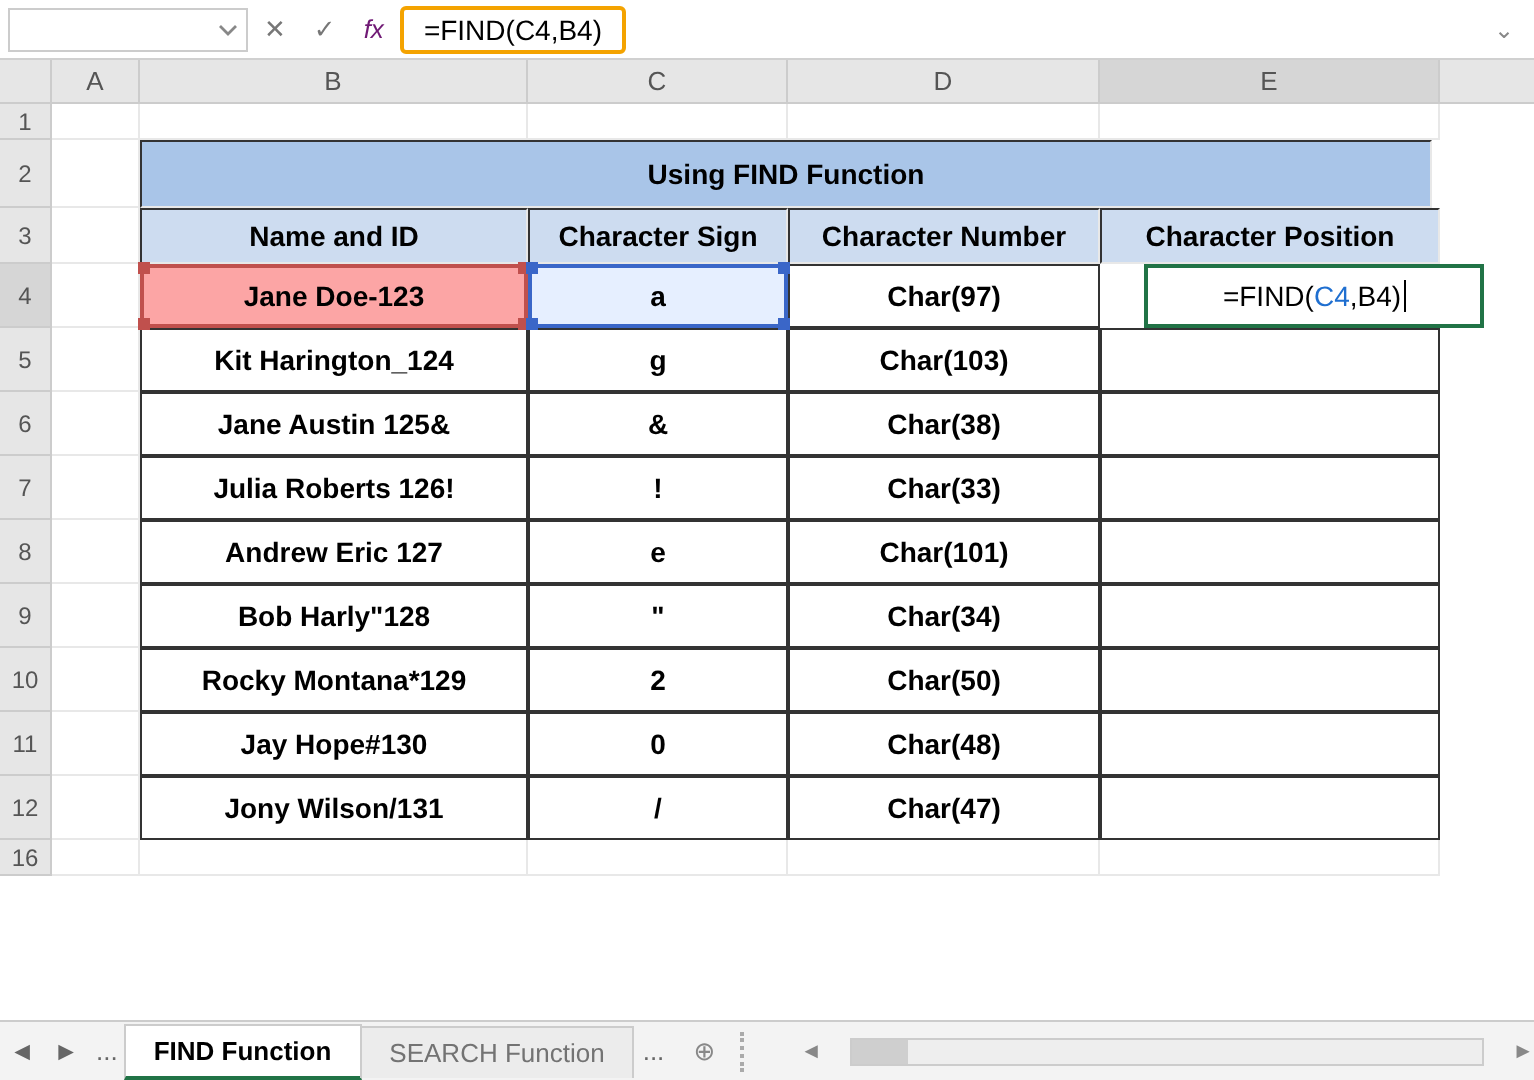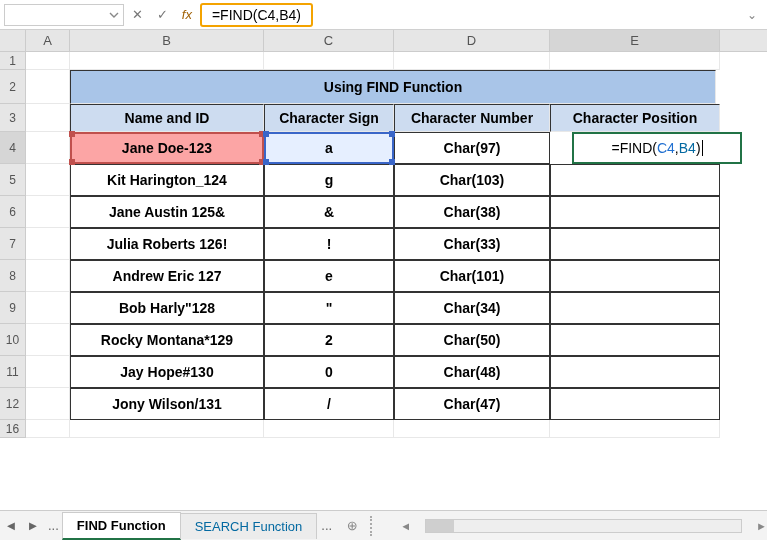--- a/index.html
+++ b/index.html
@@ -4,21 +4,21 @@
 <style>
 * { box-sizing: border-box; margin: 0; padding: 0; font-family: "Segoe UI", Arial, sans-serif; }
 body { background: #fff; width: 767px; height: 540px; overflow: hidden; position: relative; }
 
 
 .topbar { display: flex; align-items: center; height: 30px; border-bottom: 1px solid #d0d0d0; padding: 0 4px; gap: 8px; }
 .name-box { width: 120px; height: 22px; border: 1px solid #ccc; background: #fff; display: flex; align-items: center; justify-content: flex-end; padding-right: 4px; }
 .name-box svg { width: 10px; height: 10px; }
 .fb-icons { display: flex; align-items: center; gap: 14px; color: #777; }
 .fb-icons span { font-size: 13px; }
-.fx { font-style: italic; font-size: 13px; color: #a16207; }
+.fx { font-style: italic; font-size: 13px; color: #701a75; }
 .formula-box { border: 2px solid #f4a300; border-radius: 3px; padding: 2px 10px; font-size: 14px; color: #000000; display: inline-flex; align-items: center; }
 .expand { margin-left: auto; color: #888; font-size: 12px; padding-right: 6px; }
 
 
 .colhdr { display: flex; height: 22px; background: #e6e6e6; border-bottom: 1px solid #ccc; }
 .colhdr .corner { width: 26px; border-right: 1px solid #ccc; }
 .colhdr .ch { text-align: center; font-size: 13px; color: #555; border-right: 1px solid #ccc; line-height: 22px; }
 .colhdr .ch.sel { background: #d6d6d6; }
 .ch-A { width: 44px; }
 .ch-B { width: 194px; }
@@ -58,29 +58,29 @@
 .ref-b4 .sq { background: #c0504d; }
 .ref-c4 .sq { background: #3a66c8; }
 .sq.tl { top: -3px; left: -3px; }
 .sq.tr { top: -3px; right: -3px; }
 .sq.bl { bottom: -3px; left: -3px; }
 .sq.br { bottom: -3px; right: -3px; }
 
 .active-cell { border: 2px solid #217346 !important; justify-content: flex-start; padding-left: 4px; font-size: 14px; margin-left: 22px; }
 .active-cell .caret { border-right: 1px solid #000; height: 16px; display: inline-block; margin-left: 1px; }
 .ref-blue { color: #1f6fd0; }
-.ref-red { color: #0369a1; }
+.ref-red { color: #000000; }
 
 
 .sheettabs { position: absolute; bottom: 0; left: 0; right: 0; height: 30px; display: flex; align-items: center; background: #f3f3f3; border-top: 1px solid #ccc; font-size: 13px; }
 .navbtn { width: 22px; text-align: center; color: #666; cursor: pointer; }
 .dots { padding: 0 4px; color: #666; }
 .tab { padding: 5px 14px; border: 1px solid #ccc; border-bottom: none; background: #fff; margin-left: -1px; cursor: pointer; }
 .tab.active { background: #fff; border-bottom: 2px solid #217346; font-weight: 600; }
-.tab.inactive { background: #ececec; color: #0369a1; }
+.tab.inactive { background: #ececec; color: #737373; }
 .addtab { width: 20px; height: 20px; margin-left: 6px; display: flex; align-items: center; justify-content: center; color: #888; border-radius: 50%; }
 .bscroll { margin-left: 20px; flex: 1; display: flex; align-items: center; }
 .bscroll .track { flex: 1; height: 14px; background: #eee; border: 1px solid #ccc; position: relative; margin: 0 14px; }
 .bscroll .thumb { position: absolute; left: 0; top: 0; bottom: 0; width: 28px; background: #cfcfcf; }
 .bscroll .arr { color: #888; font-size: 11px; }
 
 .sep { border-left: 2px dotted #aaa; height: 20px; margin: 0 8px; }
 </style>
 </head>
 <body>

